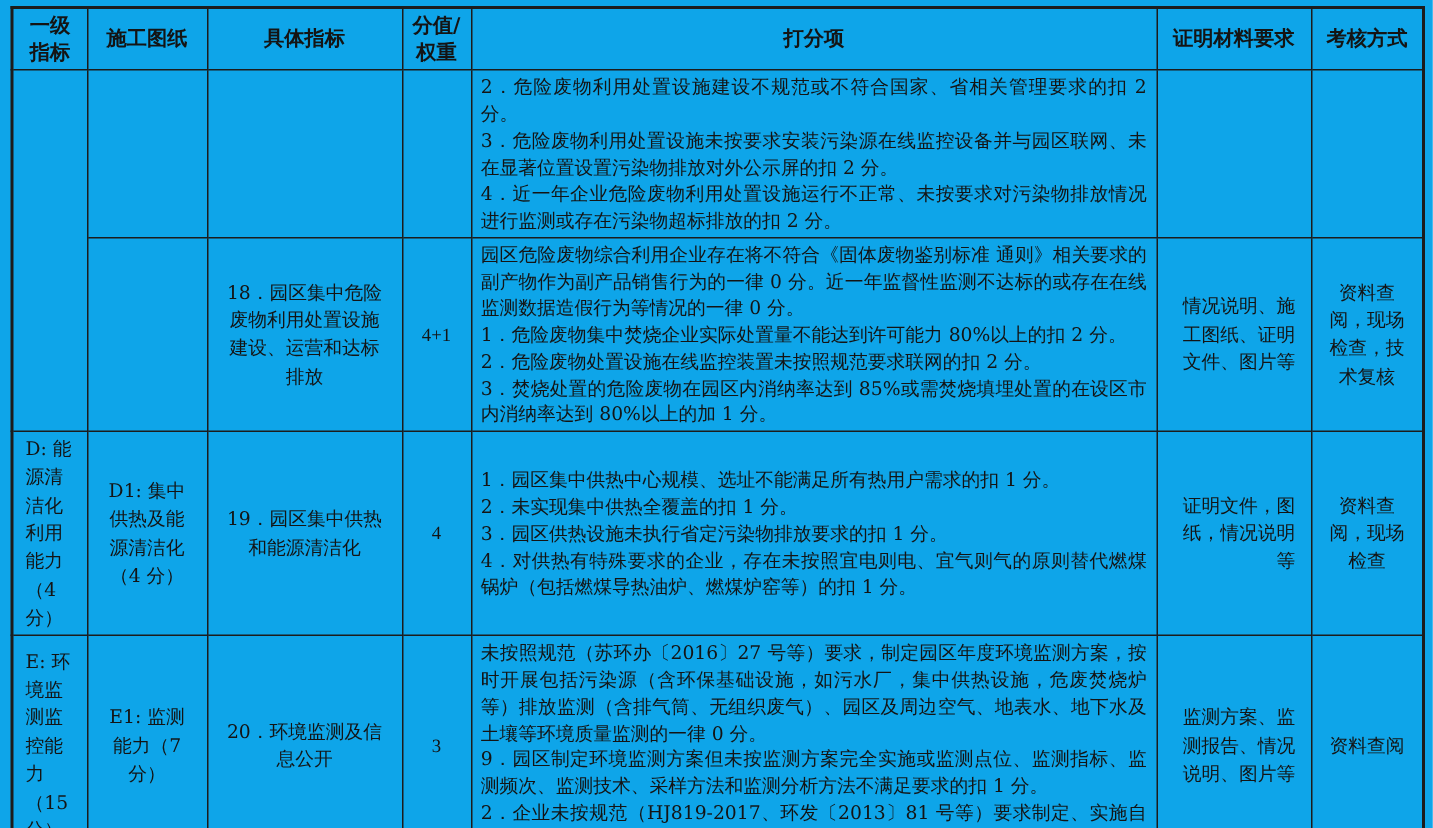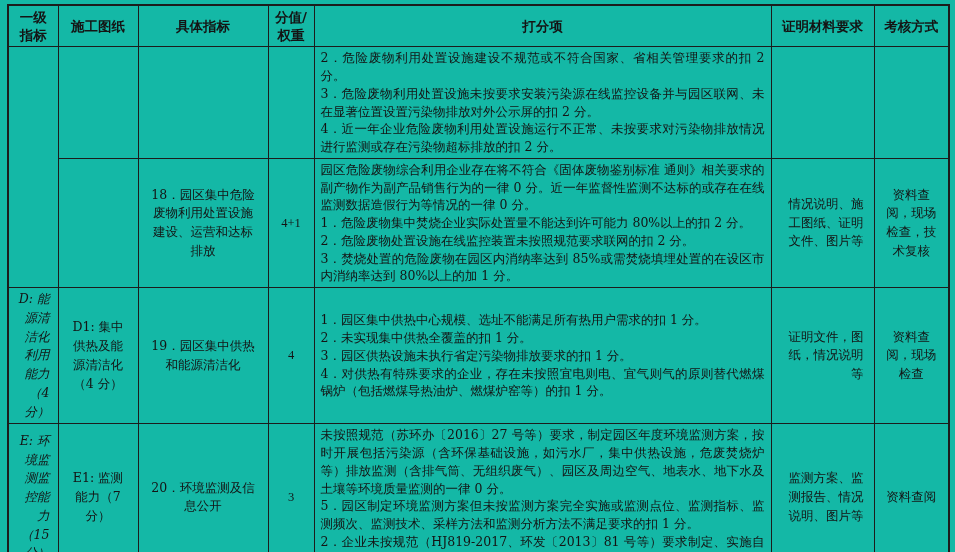--- a/index.html
+++ b/index.html
@@ -2,35 +2,35 @@
 <html><head>
 <meta charset="utf-8">
 <style>
   * { box-sizing: border-box; }
   html,body { margin:0; padding:0; }
   body {
     width:955px; height:552px; background:#fdfdfd;
     font-family:"DejaVu Serif","Liberation Serif",serif;
     color:#141414;
   }
-  .page { position:relative; width:955px; height:552px; overflow:hidden; background:#14b8a6; }
+  .page { position:relative; width:955px; height:552px; overflow:hidden; background:#0ea5e9; }
   table.eval {
     position:absolute; left:7px; top:4px; width:941px;
     border-collapse:collapse; table-layout:fixed;
     border:2px solid #1c1c1c;
   }
   col.c1{width:50px} col.c2{width:80px} col.c3{width:130px}
   col.c4{width:46px} col.c5{width:457px} col.c6{width:103px} col.c7{width:75px}
   th, td { border:1px solid #1c1c1c; vertical-align:middle; overflow:hidden; }
   th {
     font-size:13.5px; font-weight:bold; text-align:center;
     line-height:1.35; padding:2px 6px;
   }
   td { font-size:12.5px; }
-  .cell-lv1   { text-align:right; line-height:1.5; padding:2px 8px;font-style:italic; }
+  .cell-lv1   { text-align:left; line-height:1.5; padding:2px 8px; }
   .cell-lv2   { text-align:center; line-height:1.5; padding:2px 10px; }
   .cell-spec  { text-align:center; line-height:1.5; padding:12px 10px; }
   .cell-score { text-align:center; padding:2px 4px;font-family:Liberation Serif, serif; }
   .cell-items { text-align:justify; line-height:1.42; padding:2px 6px;margin-left:29px; }
   .cell-mat   { text-align:right; line-height:1.5; padding:2px 10px; }
   .cell-meth  { text-align:center; line-height:1.5; padding:2px 6px; }
   .scoring-item { text-align:justify; }
 </style>
 </head>
 <body>
@@ -101,21 +101,21 @@
       <td class="cell-meth">资料查阅，现场检查</td>
     </tr>
 
     <tr style="height:145px">
       <td class="cell-lv1">E: 环境监测监控能力（15 分）</td>
       <td class="cell-lv2">E1: 监测能力（7 分）</td>
       <td class="cell-spec">20．环境监测及信息公开</td>
       <td class="cell-score">3</td>
       <td class="cell-items">
         <div class="scoring-item">未按照规范（苏环办〔2016〕27 号等）要求，制定园区年度环境监测方案，按时开展包括污染源（含环保基础设施，如污水厂，集中供热设施，危废焚烧炉等）排放监测（含排气筒、无组织废气）、园区及周边空气、地表水、地下水及土壤等环境质量监测的一律 0 分。</div>
-        <div class="scoring-item">5．园区制定环境监测方案但未按监测方案完全实施或监测点位、监测指标、监测频次、监测技术、采样方法和监测分析方法不满足要求的扣 1 分。</div>
+        <div class="scoring-item">9．园区制定环境监测方案但未按监测方案完全实施或监测点位、监测指标、监测频次、监测技术、采样方法和监测分析方法不满足要求的扣 1 分。</div>
         <div class="scoring-item">2．企业未按规范（HJ819-2017、环发〔2013〕81 号等）要求制定、实施自行监测方案或未按方案完全实施的扣 1 分。</div>
       </td>
       <td class="cell-mat">监测方案、监测报告、情况说明、图片等</td>
       <td class="cell-meth">资料查阅</td>
     </tr>
   </tbody>
     </table>
 </div>
 
 </body></html>

